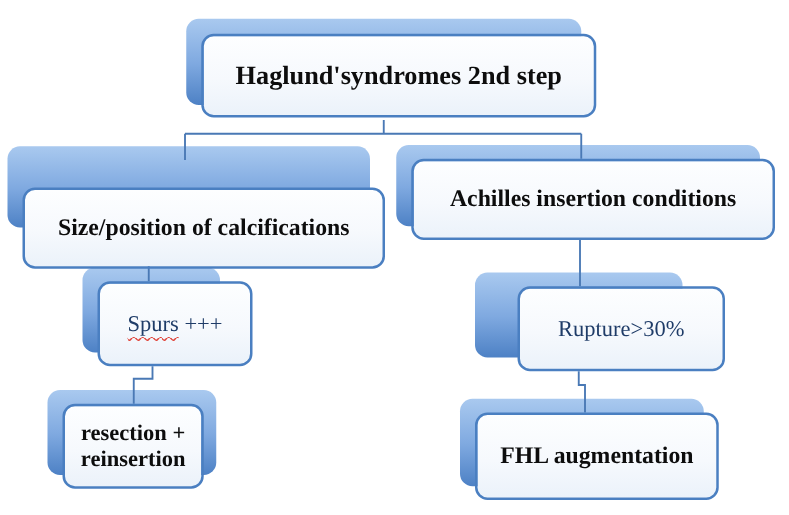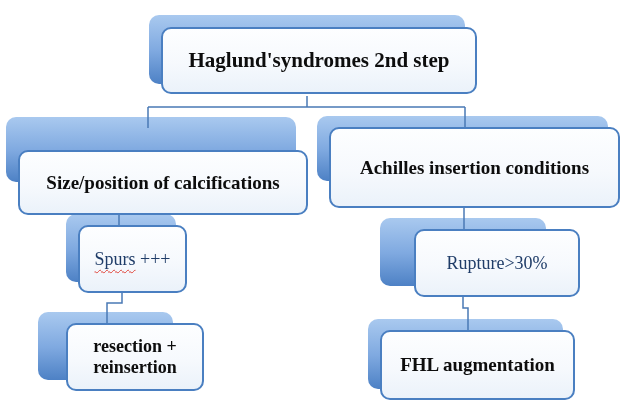--- a/index.html
+++ b/index.html
@@ -53,24 +53,24 @@
     display:flex;align-items:center;justify-content:center;
     text-align:center;
     color:var(--ink);
     padding:2px 6px;
     line-height:1.15;
   }
   .face.bold{font-weight:bold;}
   .face.navy{color:var(--navy);font-weight:normal;}
   #fc-root    {left:161px;top:27px; width:316px;height:67px;font-size:21px;}
   #fc-left    {left:18px; top:128px;width:290px;height:65px;font-size:19px;margin-top:22px;}
-  #fc-right   {left:329px;top:127px;width:291px;height:81px;font-size:19px;}
-  #fc-spurs   {left:78px; top:225px;width:109px;height:68px;font-size:18px;}
+  #fc-right   {left:329px;top:127px;width:291px;height:65px;font-size:19px;}
+  #fc-spurs   {left:78px; top:225px;width:124px;height:68px;font-size:18px;}
   #fc-rupture {left:414px;top:229px;width:166px;height:68px;font-size:18px;}
-  #fc-resect  {left:50px; top:323px;width:138px;height:68px;font-size:18px;margin-left:16px;}
+  #fc-resect  {left:50px; top:323px;width:113px;height:68px;font-size:18px;}
   #fc-fhl     {left:380px;top:330px;width:195px;height:70px;font-size:19px;}
   .misspelled{
     text-decoration:underline;
     text-decoration-style:wavy;
     text-decoration-color:var(--squiggle);
     text-decoration-thickness:1px;
     text-underline-offset:4px;
   }
 </style>
 </head>

